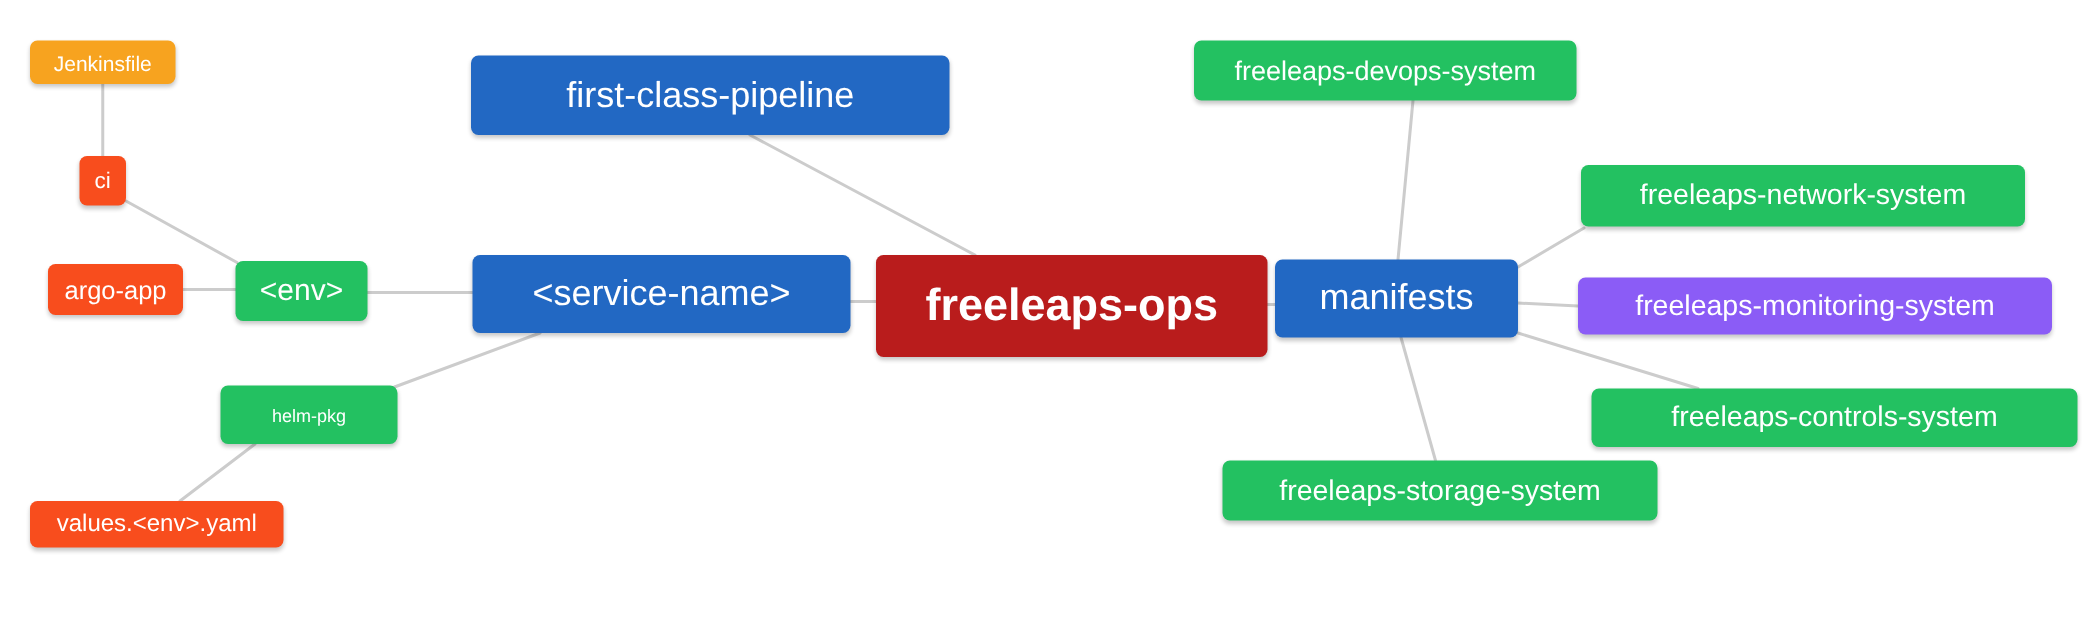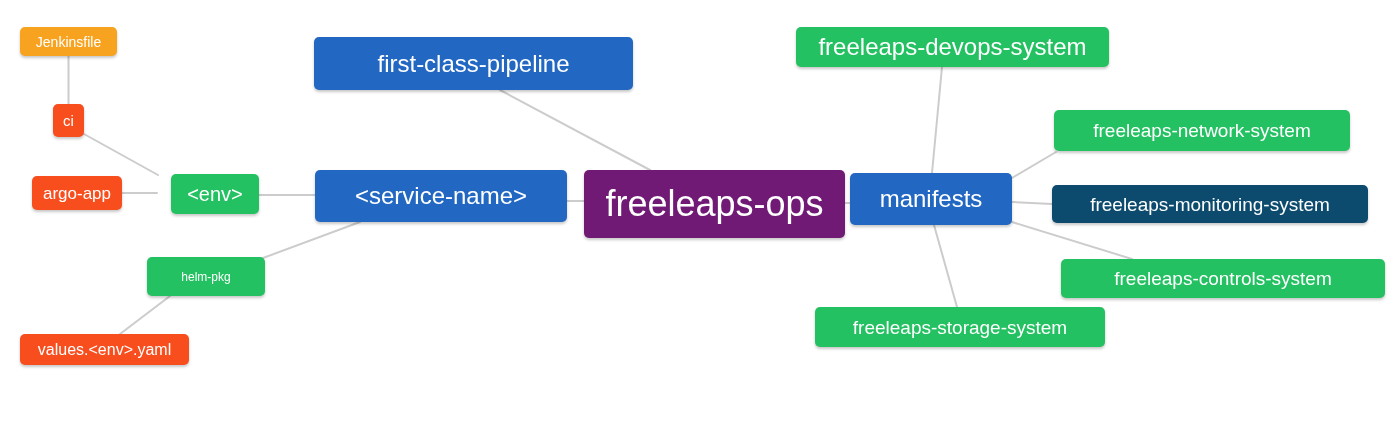--- a/index.html
+++ b/index.html
@@ -45,37 +45,37 @@
     <line x1="1012" y1="222" x2="1132" y2="259"></line>
     <line x1="934" y1="225" x2="957" y2="307"></line>
   </svg>
 
   <div class="node" style="left: 20px; top: 27px; width: 97px; height: 29px; font-size: 14px; background: rgb(247, 163, 31);">Jenkinsfile</div>
 
   <div class="node" style="left: 53px; top: 104px; width: 31px; height: 33px; font-size: 15px; background: rgb(248, 77, 29);">ci</div>
 
   <div class="node" style="left: 32px; top: 176px; width: 90px; height: 34px; font-size: 17px; background: rgb(248, 77, 29);">argo-app</div>
 
-  <div class="node" style="left: 157px; top: 174px; width: 88px; height: 40px; font-size: 20px; background: rgb(35, 193, 97); margin-left: 14px;">&lt;env&gt;</div>
+  <div class="node" style="left: 157px; top: 174px; width: 88px; height: 40px; font-size: 20px; background: rgb(35, 193, 97);">&lt;env&gt;</div>
 
   <div class="node" style="left: 147px; top: 257px; width: 118px; height: 39px; font-size: 12px; background: rgb(35, 193, 97);">helm-pkg</div>
 
   <div class="node" style="left: 20px; top: 334px; width: 169px; height: 31px; font-size: 16px; background: rgb(248, 77, 29);">values.&lt;env&gt;.yaml</div>
 
   <div class="node" style="left: 314px; top: 37px; width: 319px; height: 53px; font-size: 24px; background: rgb(34, 104, 195);">first-class-pipeline</div>
 
   <div class="node" style="left: 315px; top: 170px; width: 252px; height: 52px; font-size: 24px; background: rgb(34, 104, 195);">&lt;service-name&gt;</div>
 
-  <div class="node" style="left: 584px; top: 170px; width: 261px; height: 68px; font-size: 36px; background: #701a75;">freeleaps-ops</div>
+  <div class="node" style="left: 584px; top: 170px; width: 261px; height: 68px; font-size: 30px; background: #b91c1c; font-weight: bold;">freeleaps-ops</div>
 
   <div class="node" style="left: 850px; top: 173px; width: 162px; height: 52px; font-size: 24px; background: rgb(34, 104, 195);">manifests</div>
 
-  <div class="node" style="left: 796px; top: 27px; width: 313px; height: 40px; font-size: 24px; background: rgb(35, 193, 97);">freeleaps-devops-system</div>
+  <div class="node" style="left: 796px; top: 27px; width: 255px; height: 40px; font-size: 18px; background: rgb(35, 193, 97);">freeleaps-devops-system</div>
 
   <div class="node" style="left: 1054px; top: 110px; width: 296px; height: 41px; font-size: 19px; background: rgb(35, 193, 97);">freeleaps-network-system</div>
 
-  <div class="node" style="left: 1052px; top: 185px; width: 316px; height: 38px; font-size: 19px; background: #0c4a6e; text-align: center;">freeleaps-monitoring-system</div>
+  <div class="node" style="left: 1052px; top: 185px; width: 316px; height: 38px; font-size: 19px; background: #8b5cf6; text-align: center;">freeleaps-monitoring-system</div>
 
   <div class="node" style="left: 1061px; top: 259px; width: 324px; height: 39px; font-size: 19px; background: rgb(35, 193, 97);">freeleaps-controls-system</div>
 
   <div class="node" style="left: 815px; top: 307px; width: 290px; height: 40px; font-size: 19px; background: rgb(35, 193, 97);">freeleaps-storage-system</div>
 
 </div>
 
 </body></html>

